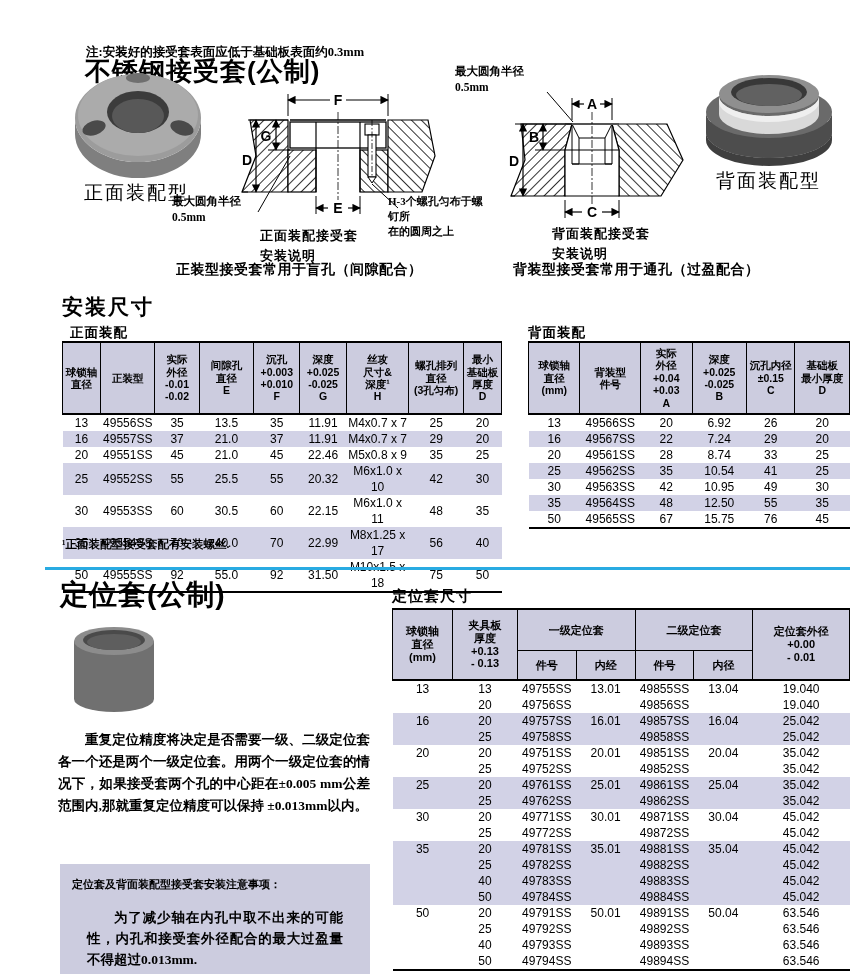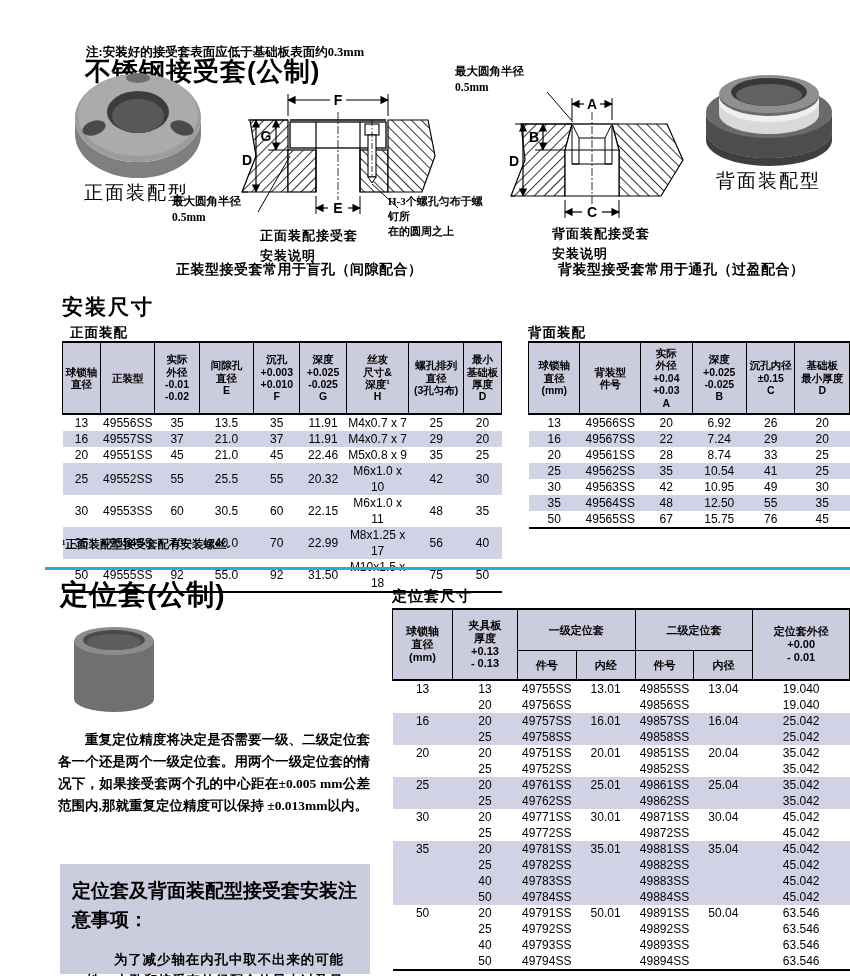--- a/index.html
+++ b/index.html
@@ -44,21 +44,21 @@
   .loc-table th:nth-child(1){width:12.5%}
   .loc-table .c2{width:13.5%}.loc-table .c3{width:16%}.loc-table .c4{width:10.5%}
   .loc-table .c5{width:16%}.loc-table .c6{width:11%}.loc-table .c7{width:20.5%}
   .loc-table thead tr:nth-child(1) th{height:36px;font-size:11px;}
   .loc-table thead tr:nth-child(2) th{height:24px;font-size:11px;}
 
   .divider-blue{background:#29abe2;height:3px;}
 
   .para{font-size:13.5px;line-height:1.62;text-indent:2em;font-weight:bold;text-align:justify;}
   .note-box{background:#ccccdf;padding:12px 12px 10px 12px;box-sizing:border-box;}
-  .note-box .t{font-size:19px;line-height:1.55;}
+  .note-box .t{font-size:11px;line-height:1.55;}
   .note-box .b{font-size:13.5px;line-height:1.55;text-indent:2em;font-weight:bold;text-align:justify;margin:15px;}
 
   svg text{font-family:"Liberation Sans","DejaVu Sans",sans-serif;}
   .dimletter{font-size:14px;font-weight:bold;}
 </style>
 </head>
 <body>
 
 <div class="page">
 
@@ -186,21 +186,21 @@
       <line x1="132" y1="116" x2="132" y2="134" stroke="#000" stroke-width="1"></line>
       <line x1="78" y1="128" x2="95" y2="128" stroke="#000" stroke-width="1.2" marker-start="url(#ar2)"></line>
       <line x1="115" y1="128" x2="132" y2="128" stroke="#000" stroke-width="1.2" marker-end="url(#ar2)"></line>
       <text x="105" y="133" text-anchor="middle" class="dimletter">C</text>
 
       <line x1="60" y1="8" x2="86" y2="38" stroke="#000" stroke-width="1"></line>
     </svg>
   </div>
   <div class="abs diagram-caption serif pre" style="left:552px;top:224px;">背面装配接受套
 安装说明</div>
-  <div class="abs usage-line serif" style="left:513px;top:261px;margin-left:45px;">背装型接受套常用于通孔（过盈配合）</div>
+  <div class="abs usage-line serif" style="left:513px;top:261px;">背装型接受套常用于通孔（过盈配合）</div>
 
   <div class="abs" style="left:702px;top:64px;">
     <svg width="134" height="104" viewBox="0 0 134 104">
       <path d="M4,68 a63,26 0 0 0 126,0 l0,8 a63,26 0 0 1 -126,0 z" fill="#3f3f3f"></path>
       <ellipse cx="67" cy="68" rx="63" ry="26" fill="#575757"></ellipse>
       <path d="M4,48 a63,26 0 0 0 126,0 l0,20 a63,26 0 0 1 -126,0 z" fill="#4d4d4d"></path>
       <ellipse cx="67" cy="48" rx="63" ry="26" fill="#6a6a6a"></ellipse>
       <path d="M17,32 a50,20 0 0 0 100,0 l0,18 a50,20 0 0 1 -100,0 z" fill="#d9d9d9"></path>
       <path d="M17,32 a50,20 0 0 0 100,0 l0,6 a50,20 0 0 1 -100,0 z" fill="#efefef"></path>
       <ellipse cx="67" cy="30" rx="50" ry="19" fill="#8f8f8f"></ellipse>

